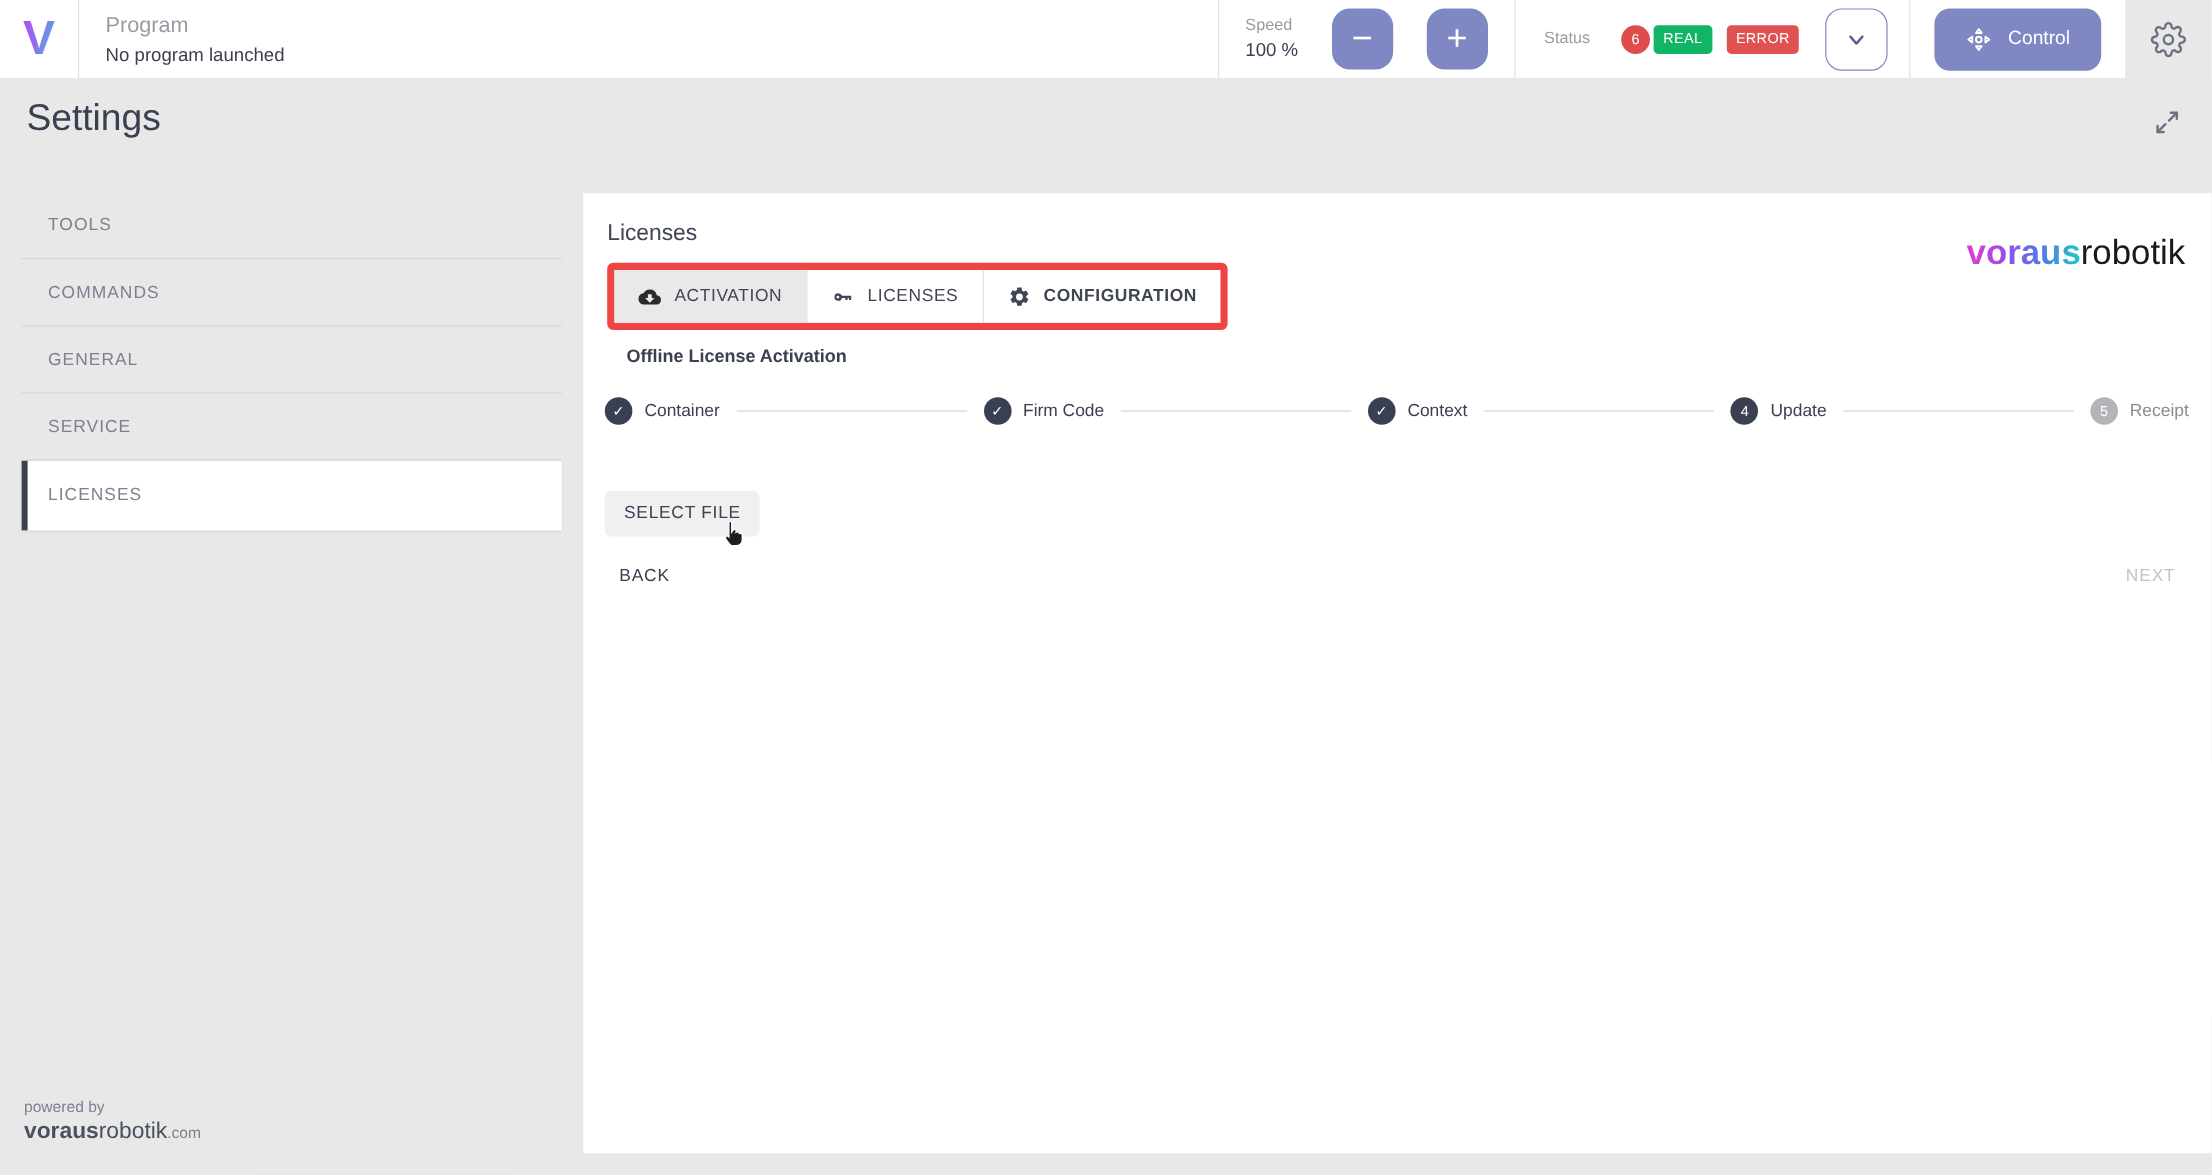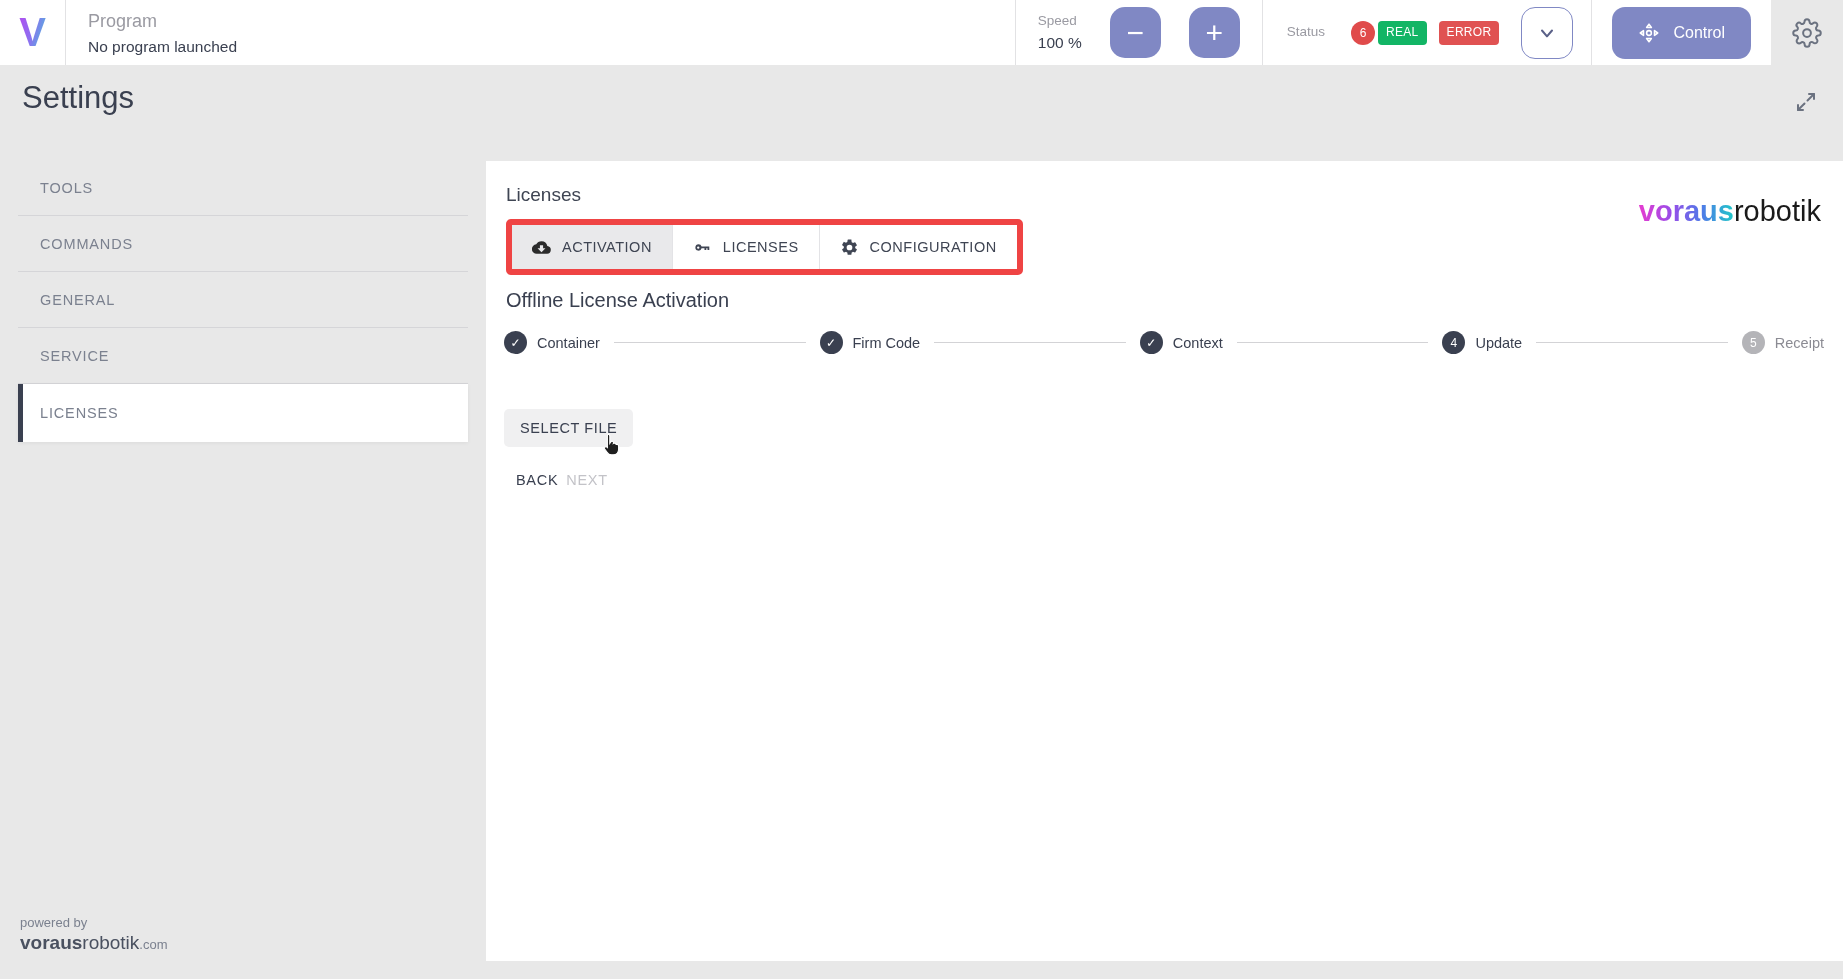--- a/index.html
+++ b/index.html
@@ -163,26 +163,26 @@
     position: absolute; left: 20px; top: 58px;
     display: flex; border-radius: 5px; overflow: hidden;
     border: 6px solid #ef4444;
   }
   .tab {
     display: flex; align-items: center; gap: 11px;
     padding: 0 20px; height: 44px; cursor: pointer;
     font-size: 14.5px; letter-spacing: .5px; color: #3f4553;
     background: #fff; border-right: 1px solid #e3e3e6;
   }
-  .tab:last-child { border-right: none; }
+  .tab:last-child { border-right: none; font-weight: bold; }
   .tab.active { background: #e9e9eb; }
 
   .section-title {
-    position: absolute; left: 20px; top: 128px;
-    font-size: 20px; font-weight: normal; color: #3a4050;
+    position: absolute; left: 36px; top: 128px;
+    font-size: 15px; font-weight: bold; color: #3a4050;
   }
 
   
   .stepper {
     position: absolute; left: 18px; top: 170px;
     width: 1320px; display: flex; align-items: center;
   }
   .step { display: flex; align-items: center; gap: 10px; flex: 0 0 auto; }
   .step-circle {
     width: 23px; height: 23px; border-radius: 50%;
@@ -202,21 +202,21 @@
     border-radius: 5px; padding: 11px 16px;
     font-size: 14.5px; letter-spacing: .6px; color: #3a4050;
   }
   .cursor-hand {
     position: absolute; left: 117px; top: 272px;
     width: 20px; height: 24px; pointer-events: none;
   }
 
   .nav-btns {
     position: absolute; left: 0; top: 305px; width: 1357px;
-    display: flex; 
+    display: flex; justify-content: space-between;
     padding: 0 26px;
   }
   .txt-btn {
     background: none; border: none; cursor: pointer;
     font-size: 14.5px; letter-spacing: .7px; color: #3a4050;
     padding: 6px 4px;
   }
   .txt-btn.disabled { color: #c3c3c8; cursor: default; }
 </style>
 </head>

